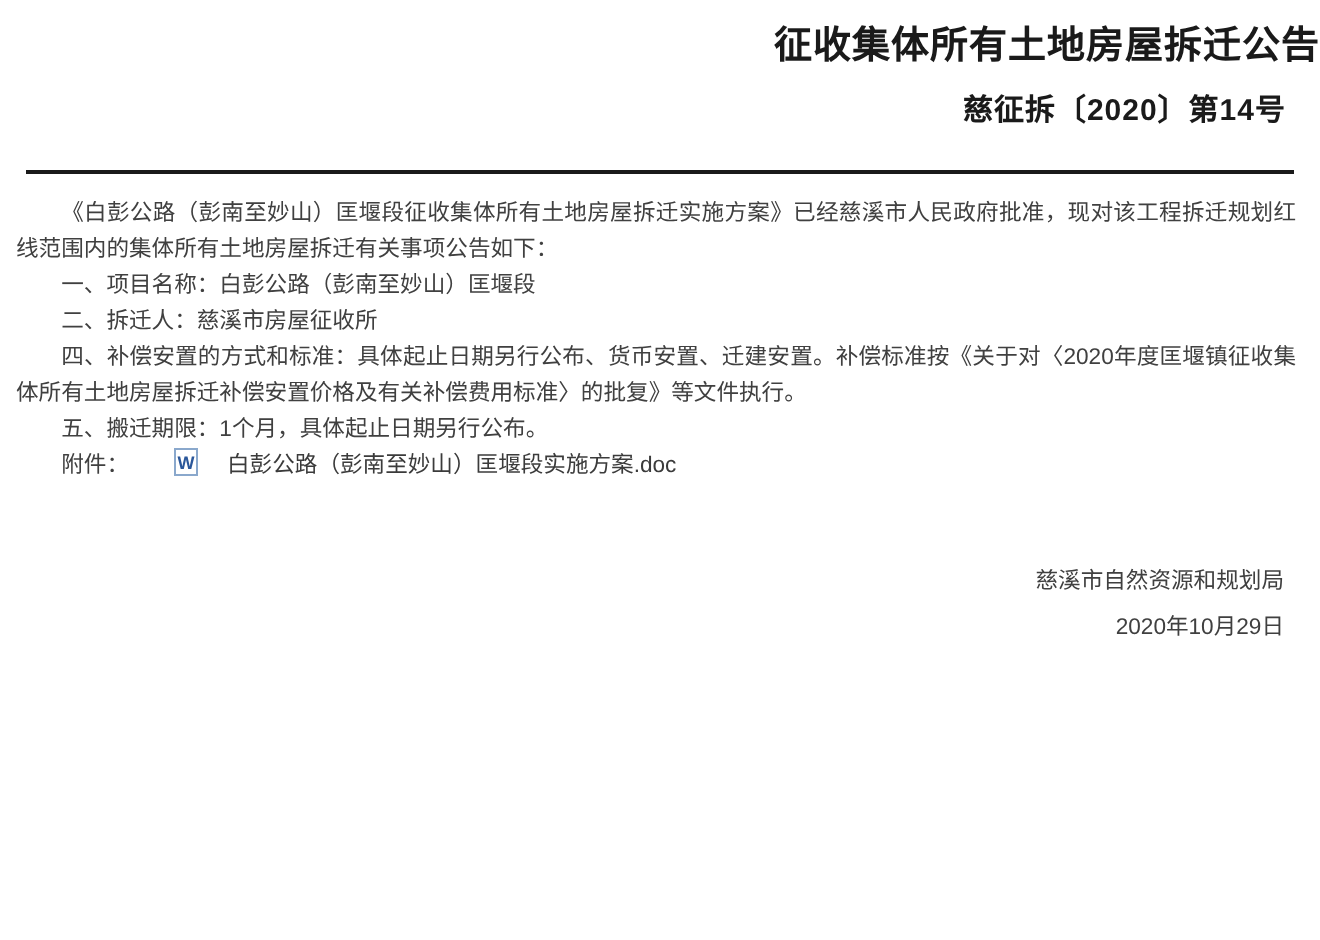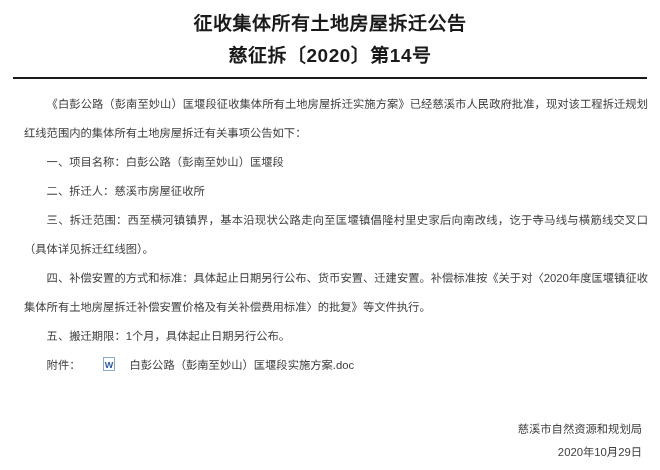--- a/index.html
+++ b/index.html
@@ -12,47 +12,47 @@
     width: 660px;
     height: 470px;
     background: #ffffff;
     overflow: hidden;
     font-family: "Liberation Sans", "DejaVu Sans", sans-serif;
     box-sizing: border-box;
   }
   .title {
     margin: 0;
     padding-top: 11px;
-    text-align: center;
+    text-align: right;
     font-size: 19px;
     line-height: 25px;
     font-weight: bold;
     color: #1a1a1a;
     letter-spacing: 0.5px;
   }
   .docnum {
-    margin: 6px;
+    margin: 17px;
     margin-top: 8px;
-    text-align: center;
-    font-size: 19px;
+    text-align: right;
+    font-size: 15px;
     line-height: 24px;
     font-weight: bold;
     color: #1a1a1a;
     letter-spacing: 0.5px;
   }
   .rule {
     margin: 9px 13px 0 13px;
     border-top: 2px solid #1a1a1a;
     height: 0;
   }
   .body {
     margin-top: 11px;
-    padding: 0 12px 0 24px;
+    padding: 0 12px 0 8px;
     font-size: 11.3px;
-    line-height: 29px;
+    line-height: 18px;
     color: #404040;
     text-align: justify;
   }
   .body p {
     margin: 0;
     text-indent: 2em;
   }
   .attachment-line {
     white-space: nowrap;
   }
@@ -86,21 +86,20 @@
   <h1 class="title">征收集体所有土地房屋拆迁公告</h1>
 
   <h2 class="docnum">慈征拆〔2020〕第14号</h2>
 
   <div class="rule"></div>
 
   <div class="body">
     <p>《白彭公路（彭南至妙山）匡堰段征收集体所有土地房屋拆迁实施方案》已经慈溪市人民政府批准，现对该工程拆迁规划红线范围内的集体所有土地房屋拆迁有关事项公告如下：</p>
     <p>一、项目名称：白彭公路（彭南至妙山）匡堰段</p>
     <p>二、拆迁人：慈溪市房屋征收所</p>
-    <p>三、拆迁范围：西至横河镇镇界，基本沿现状公路走向至匡堰镇倡隆村里史家后向南改线，讫于寺马线与横筋线交叉口（具体详见拆迁红线图）。</p>
     <p>四、补偿安置的方式和标准：具体起止日期另行公布、货币安置、迁建安置。补偿标准按《关于对〈2020年度匡堰镇征收集体所有土地房屋拆迁补偿安置价格及有关补偿费用标准〉的批复》等文件执行。</p>
     <p>五、搬迁期限：1个月，具体起止日期另行公布。</p>
 
     <p class="attachment-line">
       <span>附件：</span><span class="doc-icon"><svg width="12" height="14" viewBox="0 0 12 14" xmlns="http://www.w3.org/2000/svg">
             <rect x="0.5" y="0.5" width="11" height="13" fill="#ffffff" stroke="#8aa8cc" stroke-width="1"></rect>
             <text x="6" y="10.5" font-size="9" font-weight="bold" fill="#2b579a" text-anchor="middle">W</text>
           </svg></span><a class="attachment-link">白彭公路（彭南至妙山）匡堰段实施方案.doc</a>
     </p>
   </div>

